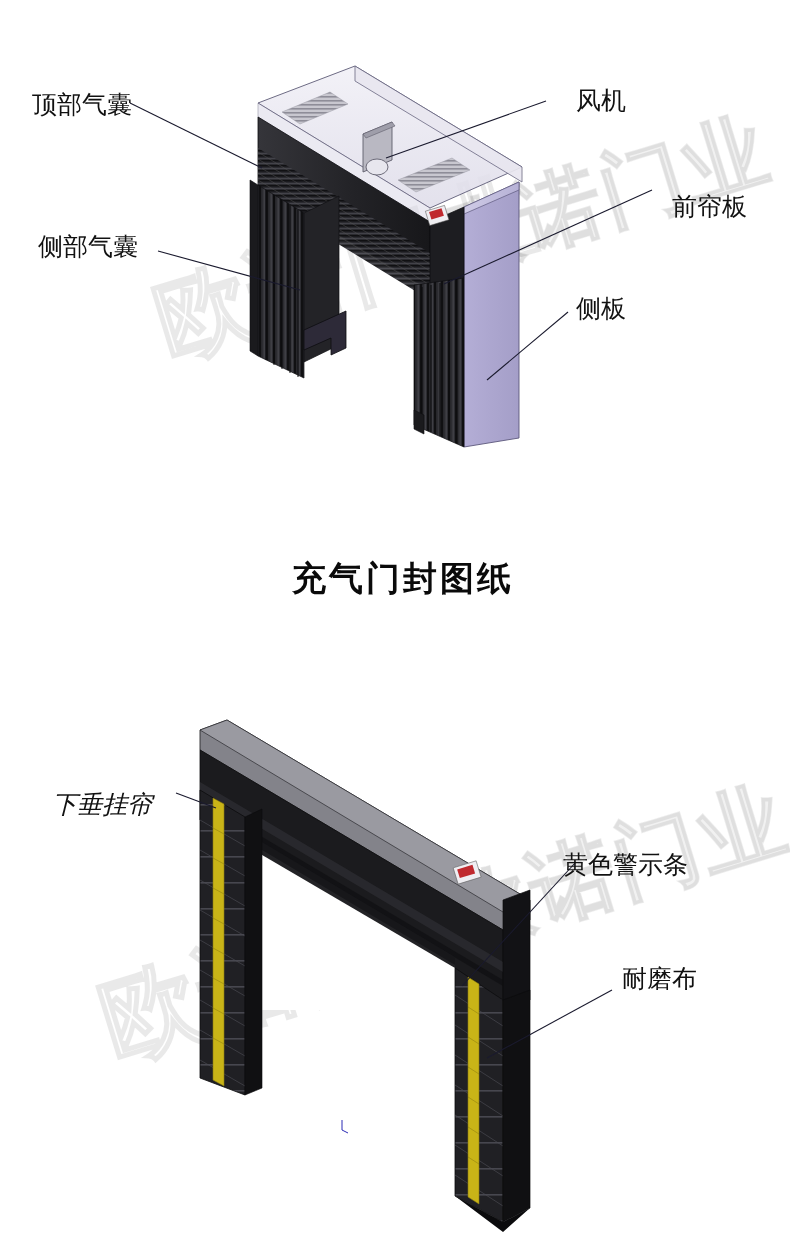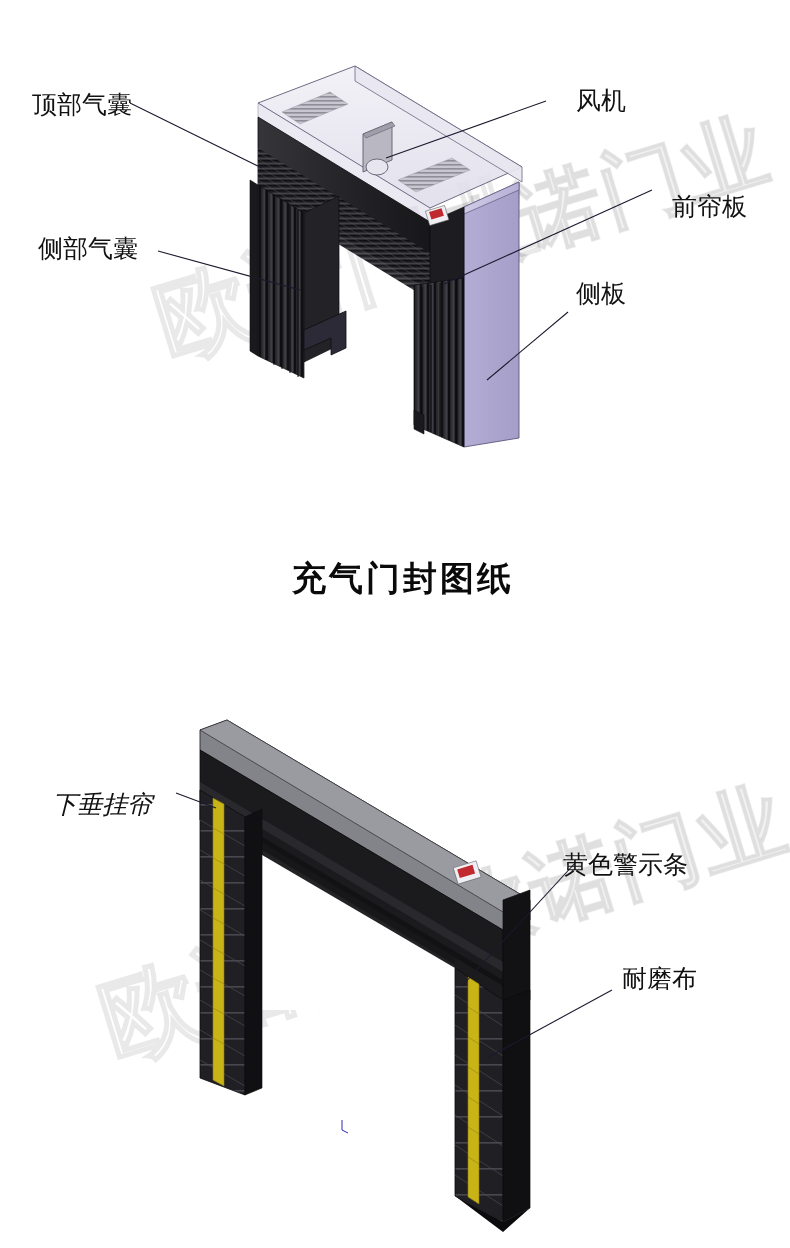--- a/index.html
+++ b/index.html
@@ -273,24 +273,24 @@
       </g>
 
       <g stroke="#2b2bb5" stroke-width="1" fill="none">
         <line x1="342" y1="1130" x2="342" y2="1120"></line>
         <line x1="342" y1="1130" x2="348" y2="1133"></line>
       </g>
     </g>
   </svg>
 
   <div class="label" style="left:32px;  top:92px;">顶部气囊</div>
-  <div class="label" style="left:38px;  top:236px;">侧部气囊</div>
+  <div class="label" style="left:38px;  top:236px;font-family:Liberation Mono, monospace;">侧部气囊</div>
   <div class="label" style="left:576px; top:88px;">风机</div>
   <div class="label" style="left:660px; top:194px;margin-left:12px;">前帘板</div>
-  <div class="label" style="left:576px; top:281px;">侧板</div>
+  <div class="label" style="left:576px; top:296px;">侧板</div>
 
   <div class="title" style="top:556px;">充气门封图纸</div>
 
   <div class="label" style="left:52px;  top:792px;font-style:italic;">下垂挂帘</div>
   <div class="label" style="left:563px; top:852px;">黄色警示条</div>
   <div class="label" style="left:622px; top:966px;font-family:Liberation Serif, serif;">耐磨布</div>
 
 </div>
 
 </body></html>

